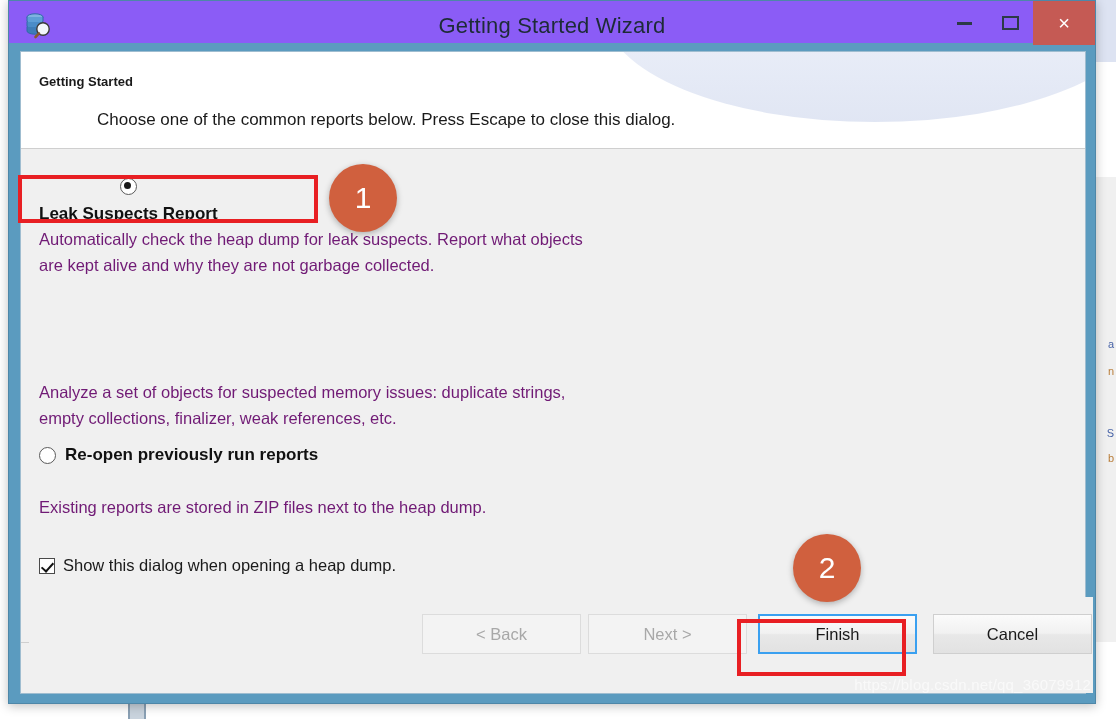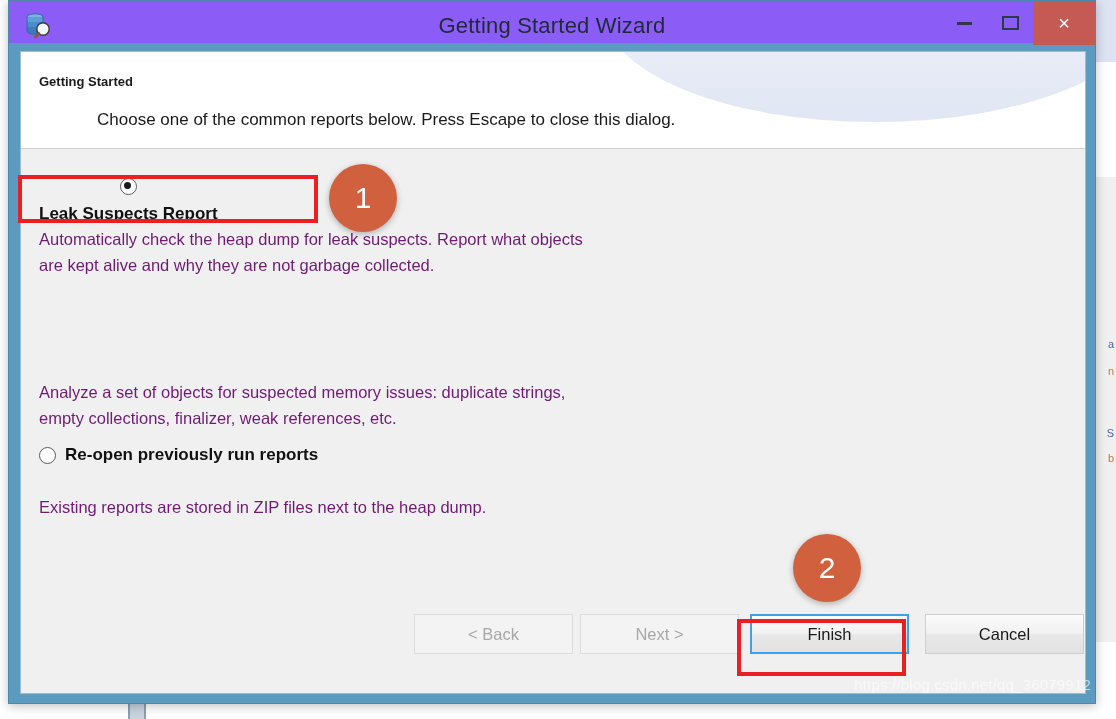--- a/index.html
+++ b/index.html
@@ -197,21 +197,21 @@
     width: 5px; height: 10px;
     border: solid #111111;
     border-width: 0 2.2px 2.2px 0;
     transform: rotate(42deg);
   }
   #check-label { font-size: 16.5px; color: #1a1a1a; }
 
   
   #buttonbar {
     position: absolute;
-    left: 0; bottom: 0;
+    left: 8px; bottom: 0;
     width: 100%; height: 96px;
     background: #f0f0f0;
   }
   .btn {
     position: absolute;
     top: 17px;
     height: 40px;
     background: linear-gradient(180deg, #fbfbfb 0%, #f1f1f1 48%, #e8e8e8 52%, #e2e2e2 100%);
     border: 1px solid #cfcfcf;
     display: flex; align-items: center; justify-content: center;
@@ -310,20 +310,24 @@
 
       <div class="desc" style="top:214px;margin-top:16px;">Analyze a set of objects for suspected memory issues: duplicate strings,
 empty collections, finalizer, weak references, etc.</div>
 
       <div class="opt-row" style="top:296px;justify-content:space-between;">
         <span class="radio"></span>
         <span class="opt-label">Re-open previously run reports</span>
       </div>
       <div class="desc" style="top:345px;">Existing reports are stored in ZIP files next to the heap dump.</div>
 
+      <div id="check-row" style="top:407px;">
+        <span class="checkbox checked"></span>
+        <span id="check-label">Show this dialog when opening a heap dump.</span>
+      </div>
     </div>
 
     <div id="buttonbar">
       <div class="btn disabled" style="left:393px;width:159px;">&lt; Back</div>
       <div class="btn disabled" style="left:559px;width:159px;">Next &gt;</div>
       <div class="btn" style="left:904px;width:159px;">Cancel</div>
       <div class="btn focused" style="left:729px;width:159px;">Finish</div>
     </div>
   </div>
 

